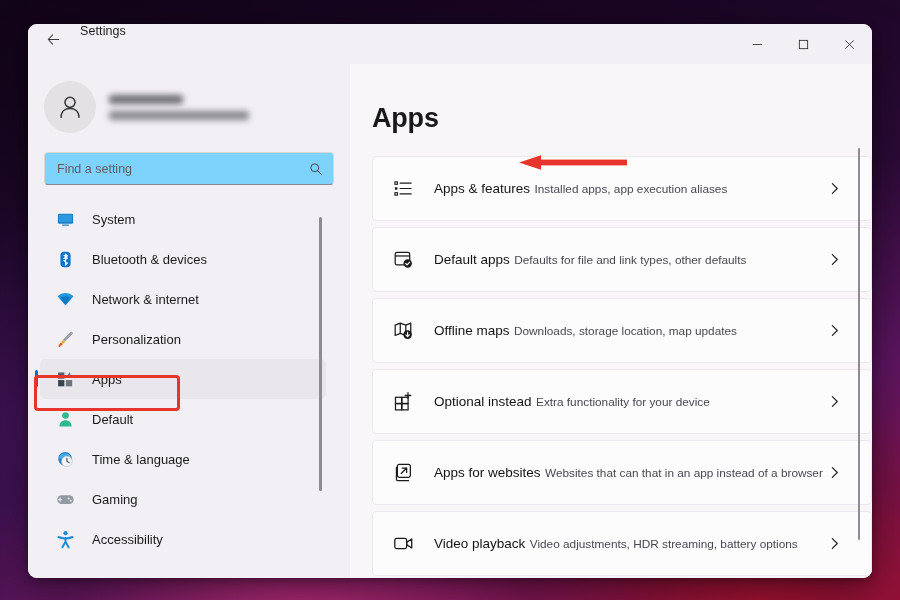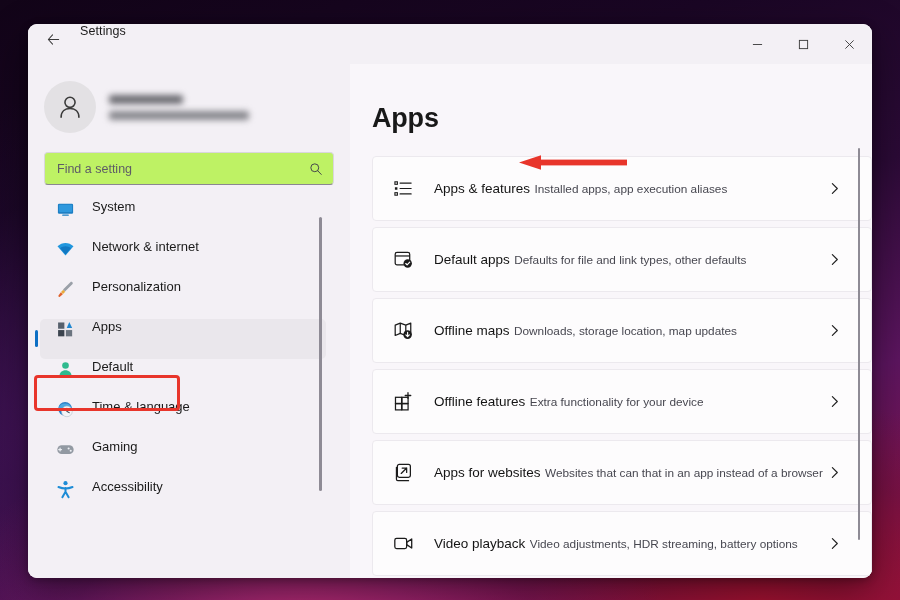--- a/index.html
+++ b/index.html
@@ -96,21 +96,21 @@
     border-radius: 3px;
     filter: blur(3.2px);
     background: #8b8b90;
   }
   .blur-name { width: 74px; height: 9px; margin-bottom: 7px; background: #6a6a70; }
   .blur-mail { width: 140px; height: 9px; background: #86868c; }
 
   .searchbox {
     margin: 14px 16px 0 16px;
     height: 33px;
-    background: #bef264;
+    background: #7dd3fc;
     border: 1px solid #d9d6dc;
     border-bottom-color: #8a8790;
     border-radius: 4px;
     display: flex;
     align-items: center;
     padding: 0 10px 0 12px;
   }
   .searchbox input {
     border: none; outline: none; background: transparent;
     font-family: "Liberation Sans", sans-serif;
@@ -123,21 +123,21 @@
   .nav {
     margin-top: 14px;
     flex: 1;
     overflow: hidden;
     position: relative;
     padding-left: 12px;
   }
   .nav-item {
     height: 40px;
     display: flex;
-    align-items: flex-start;
+    align-items: center;
     border-radius: 5px;
     margin-bottom: 0px;
     padding-left: 14px;
     cursor: pointer;
     position: relative;
     width: 286px;
   }
   .nav-item.selected { background: #eae7ec; }
   .nav-item.selected::before {
     content: "";
@@ -293,20 +293,30 @@
           <span class="nav-icon">
             <svg width="19" height="19" viewBox="0 0 20 20">
               <rect x="2" y="4" width="16" height="10.5" rx="1.3" fill="#1d7fc4"></rect>
               <rect x="3.1" y="5" width="13.8" height="7.5" rx="0.8" fill="#2e98dd"></rect>
               <rect x="6.5" y="15.2" width="7" height="1.5" rx="0.6" fill="#1d7fc4"></rect>
             </svg>
           </span>
           <span class="nav-label">System</span>
         </div>
 
+        <div class="nav-item">
+          <span class="nav-icon">
+            <svg width="19" height="19" viewBox="0 0 20 20">
+              <rect x="4.6" y="1.8" width="10.8" height="16.4" rx="4" fill="#1573c6"></rect>
+              <path d="M8.4 5.6 L12.1 8.5 L10 10.2 L10 4.3 L12.1 6.1 L8.4 9" fill="none" stroke="#ffffff" stroke-width="1.15" stroke-linejoin="round" stroke-linecap="round"></path>
+              <path d="M10 10.2 L10 15.9 L12.1 13.9 L8.4 11" fill="none" stroke="#ffffff" stroke-width="1.15" stroke-linejoin="round" stroke-linecap="round"></path>
+            </svg>
+          </span>
+          <span class="nav-label">Bluetooth &amp; devices</span>
+        </div>
 
         <div class="nav-item">
           <span class="nav-icon">
             <svg width="19" height="19" viewBox="0 0 20 20">
               <path d="M1.6 6.6 C4 4.3 7 3.1 10 3.1 C13 3.1 16 4.3 18.4 6.6 L10 16.2 Z" fill="#2196dd"></path>
               <path d="M4.3 8.6 C6 7.2 8 6.5 10 6.5 C12 6.5 14 7.2 15.7 8.6 L10 15.3 Z" fill="#1278c2"></path>
             </svg>
           </span>
           <span class="nav-label">Network &amp; internet</span>
         </div>
@@ -453,21 +463,21 @@
           <span class="card-icon">
             <svg width="21" height="21" viewBox="0 0 22 22">
               <rect x="2.6" y="6.6" width="6.4" height="6.4" fill="none" stroke="#1b1b1b" stroke-width="1.3"></rect>
               <rect x="2.6" y="13.4" width="6.4" height="6.4" fill="none" stroke="#1b1b1b" stroke-width="1.3"></rect>
               <rect x="9.4" y="13.4" width="6.4" height="6.4" fill="none" stroke="#1b1b1b" stroke-width="1.3"></rect>
               <rect x="9.4" y="6.6" width="6.4" height="6.4" fill="none" stroke="#1b1b1b" stroke-width="1.3"></rect>
               <path d="M15.7 1.8 L15.7 7.6 M12.8 4.7 L18.6 4.7" stroke="#1b1b1b" stroke-width="1.35" stroke-linecap="round"></path>
             </svg>
           </span>
           <span class="card-text">
-            <span class="card-title">Offline features</span>
+            <span class="card-title">Optional instead</span>
             <span class="card-sub">Extra functionality for your device</span>
           </span>
           <span class="chevron">
             <svg width="13" height="13" viewBox="0 0 14 14">
               <path d="M4.7 1.8 L10 7 L4.7 12.2" fill="none" stroke="currentColor" stroke-width="1.25" stroke-linecap="round" stroke-linejoin="round"></path>
             </svg>
           </span>
         </div>
 
         <div class="card">

